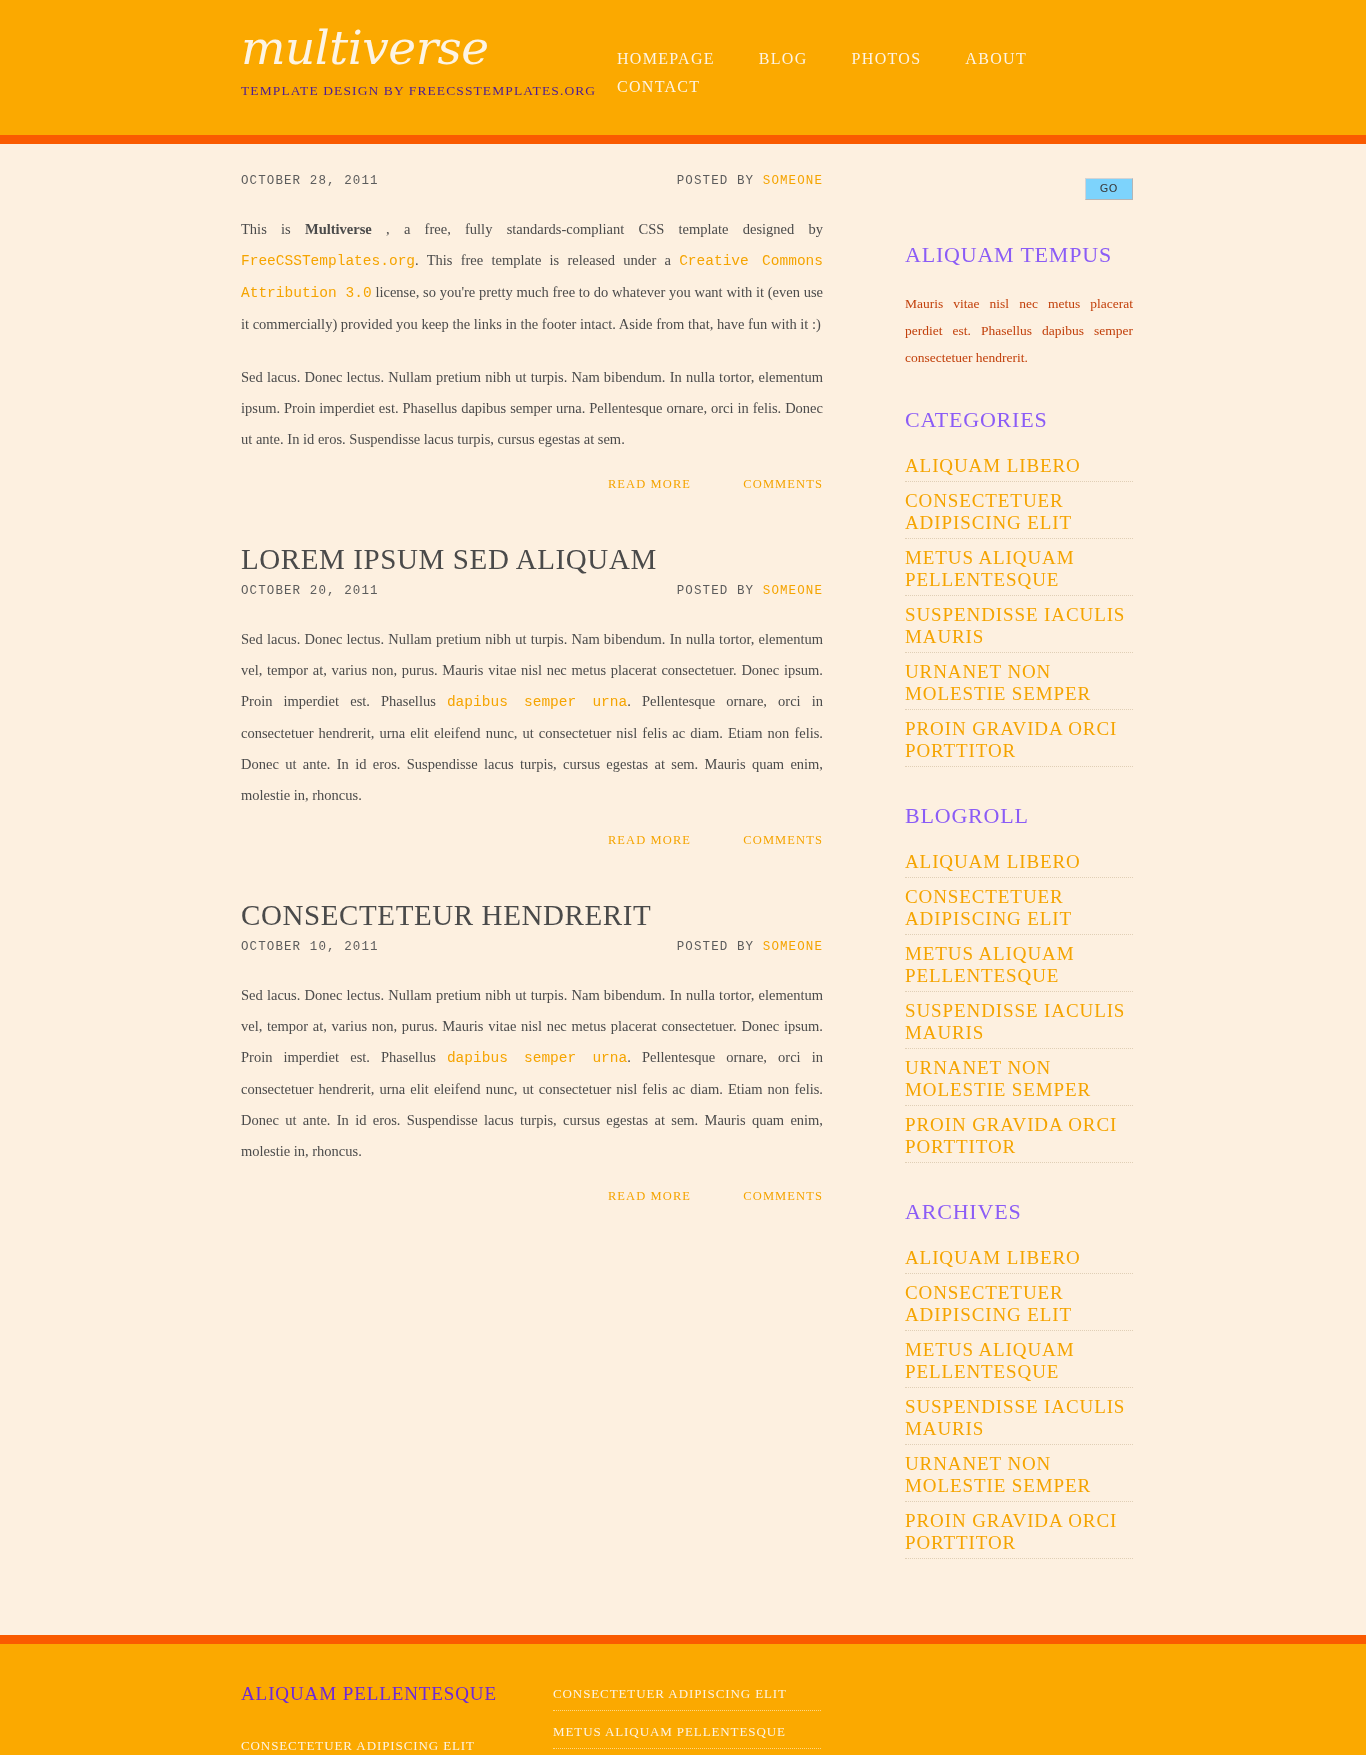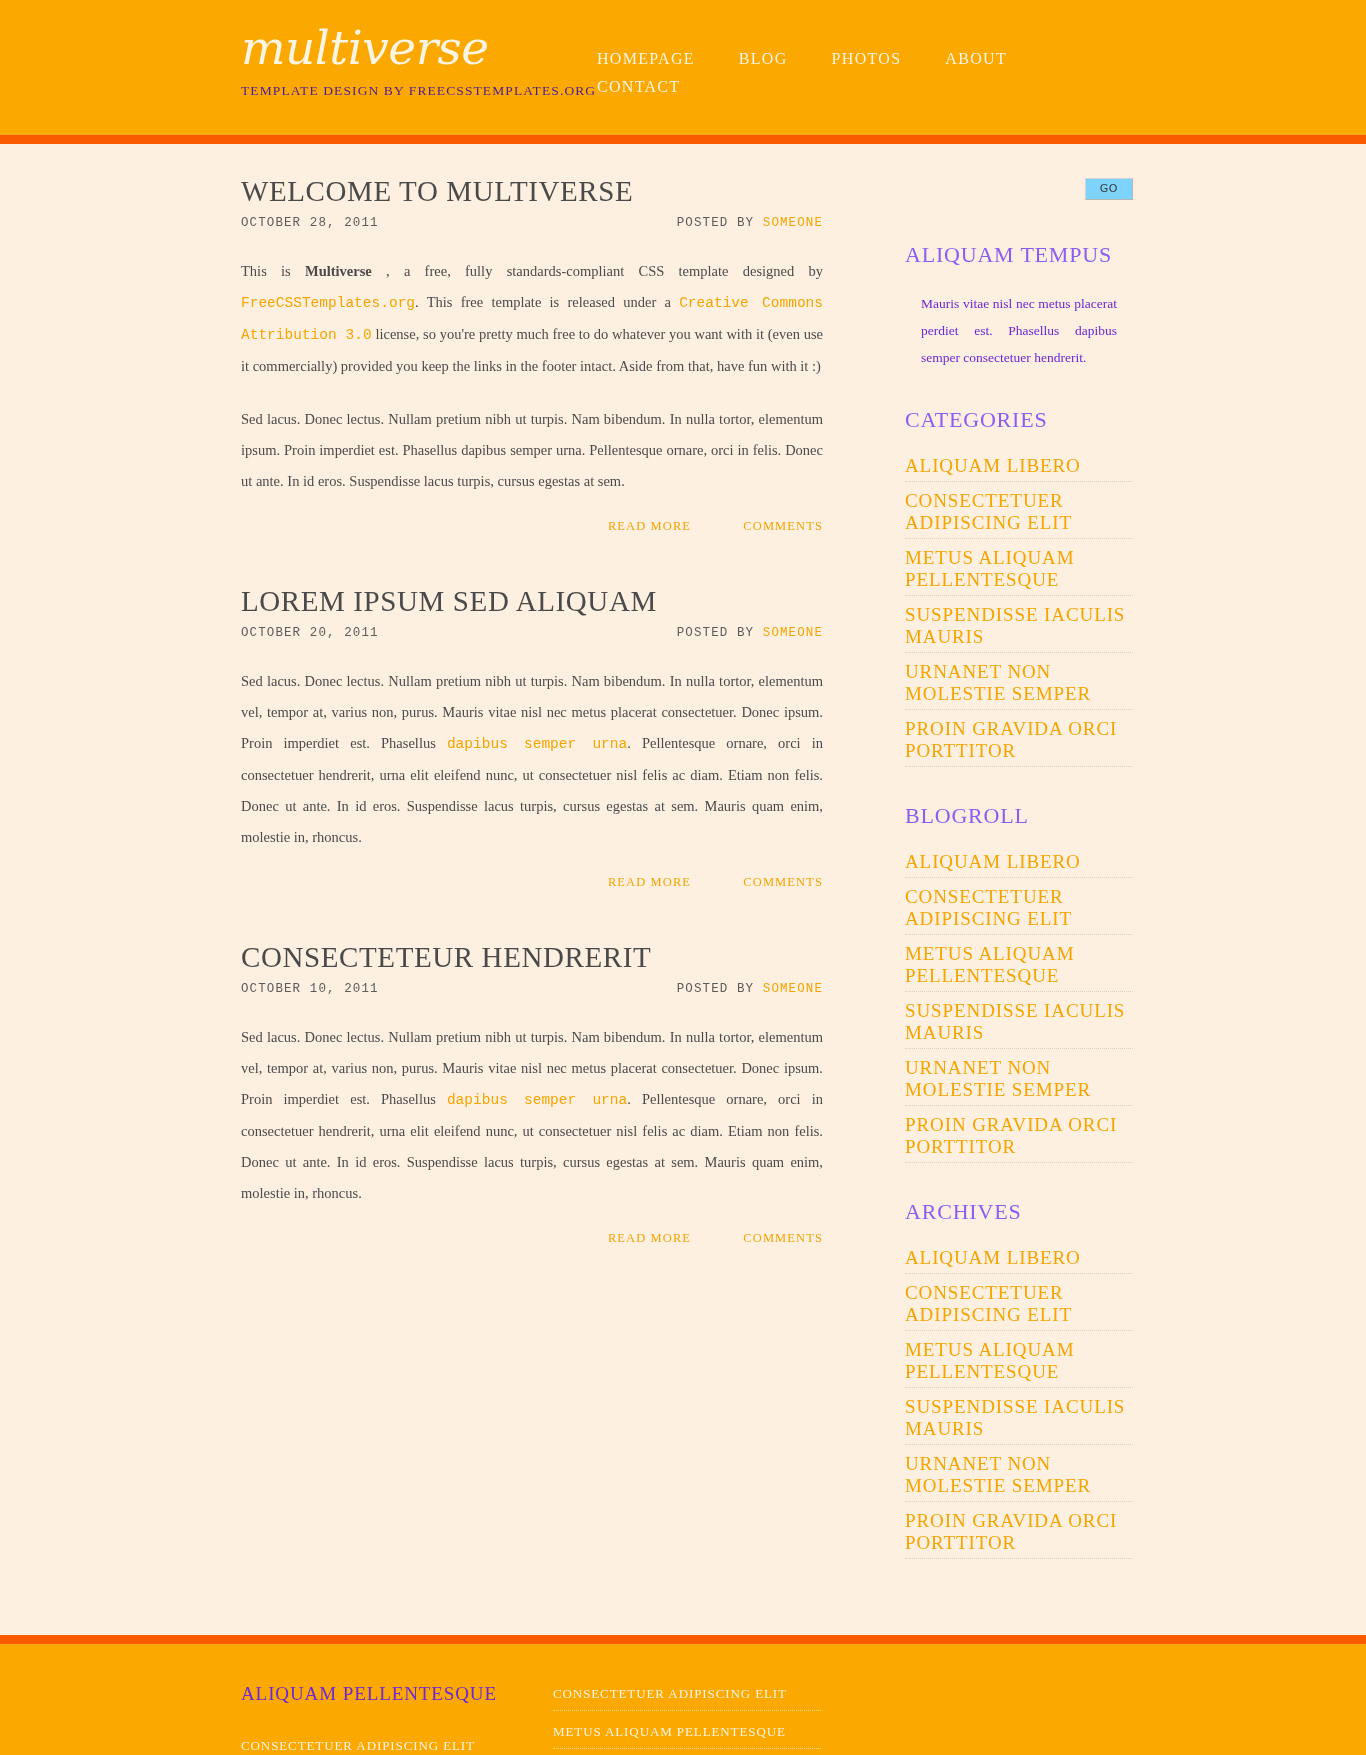--- a/index.html
+++ b/index.html
@@ -52,21 +52,21 @@
     font-family: "Liberation Serif", serif;
     font-size: 13.5px;
     letter-spacing: 1.1px;
     color: #4c1d95;
     text-transform: uppercase;
     margin-top: 9px;
     white-space: nowrap;
   }
   #menu {
     position: absolute;
-    left: 364px;
+    left: 384px;
     top: 50px;
     width: 520px;
   }
   #menu ul { list-style: none; margin: 0; padding: 0; }
   #menu li { display: inline-block; margin-right: 40px; margin-bottom: 10px; }
   #menu a {
     font-family: "Liberation Serif", serif;
     font-size: 16px;
     letter-spacing: 1.3px;
     text-transform: uppercase;
@@ -170,22 +170,22 @@
     line-height: 26px;
     letter-spacing: 0.8px;
     text-transform: uppercase;
     color: #8b5cf6;
     margin: 0 0 22px 0;
   }
   .widget p {
     font-size: 13.5px;
     line-height: 27px;
     text-align: justify;
-    margin: 16px;
-    color: #6d28d9;
+    margin: 0;
+    color: #c2410c;
   }
   .widget ul { list-style: none; margin: 0; padding: 0; }
   .widget ul li {
     border-bottom: 1px dotted #e0cfb6;
     padding: 0 0 4px 0;
     margin-bottom: 8px;
   }
   .widget ul li:last-child { }
   .widget ul li a {
     font-family: "Liberation Serif", serif;
@@ -267,21 +267,20 @@
       </div>
     </div>
   </div>
   <div class="divider-bar"></div>
 
   <div id="main">
 
     <div id="content">
 
       <div class="post">
-        <h2 class="post-title">Welcome to Multiverse</h2>
         <div class="post-meta">
           <span class="date">October 28, 2011</span>
           <span class="author"><span>Posted by</span> <a href="#">someone</a></span>
           <span class="clear"></span>
         </div>
         <div class="post-entry">
           <p><span>This is </span><strong>Multiverse</strong><span> , a free, fully standards-compliant CSS template designed by </span><a href="#">FreeCSSTemplates.org</a><span>. This free template is released under a </span><a href="#">Creative Commons Attribution 3.0</a><span> license, so you're pretty much free to do whatever you want with it (even use it commercially) provided you keep the links in the footer intact. Aside from that, have fun with it :)</span></p>
           <p>Sed lacus. Donec lectus. Nullam pretium nibh ut turpis. Nam bibendum. In nulla tortor, elementum ipsum. Proin imperdiet est. Phasellus dapibus semper urna. Pellentesque ornare, orci in felis. Donec ut ante. In id eros. Suspendisse lacus turpis, cursus egestas at sem.</p>
         </div>
         <div class="post-links">

